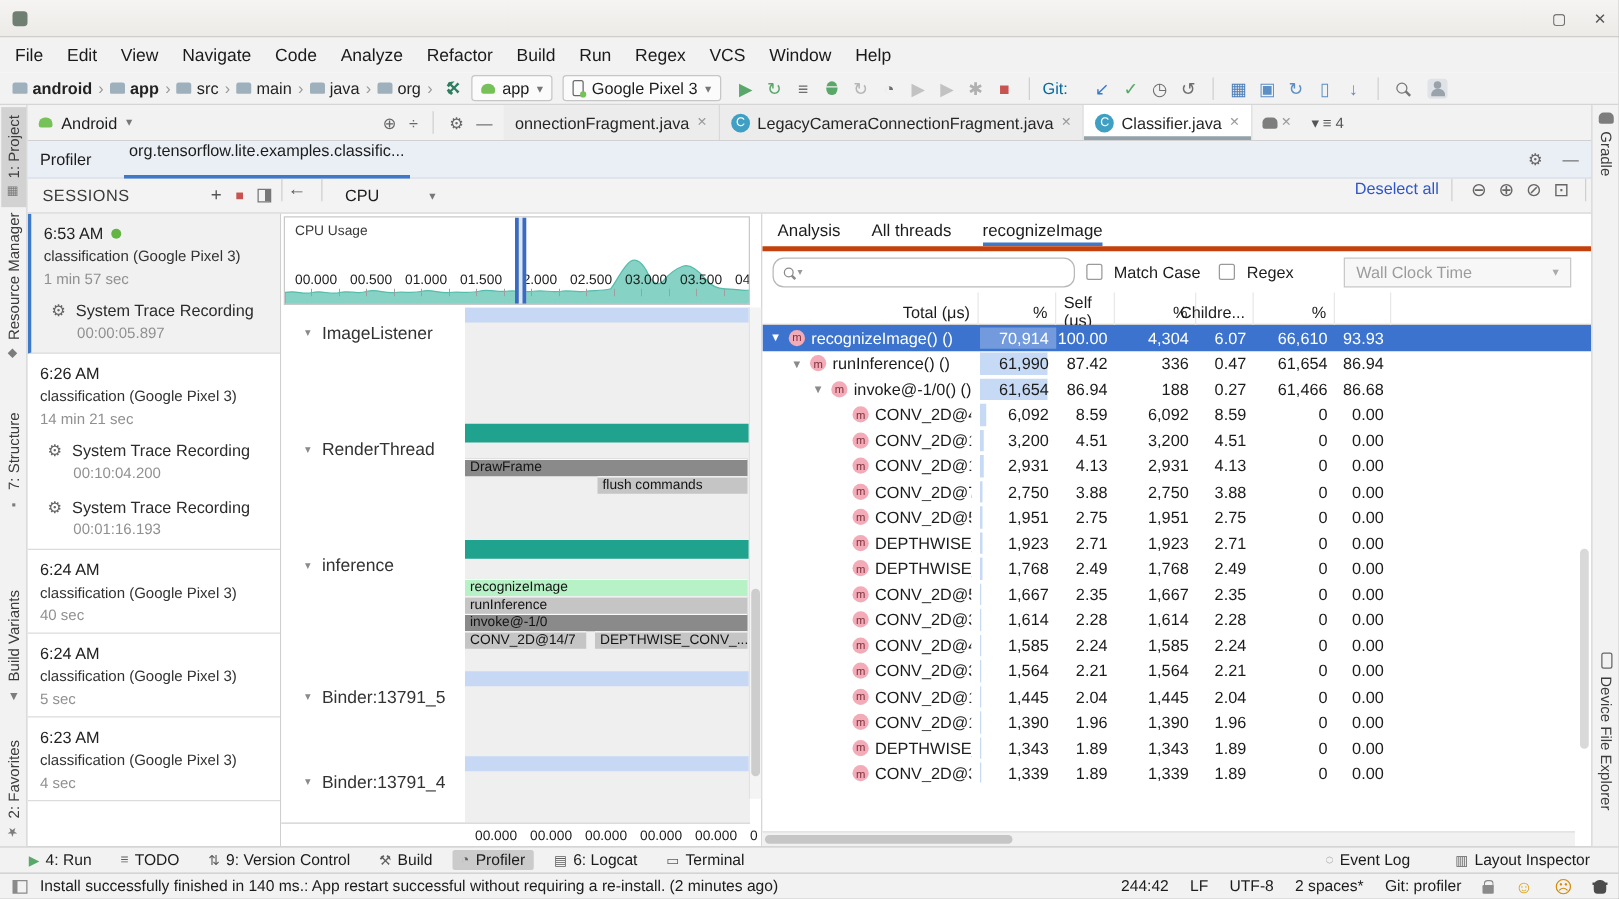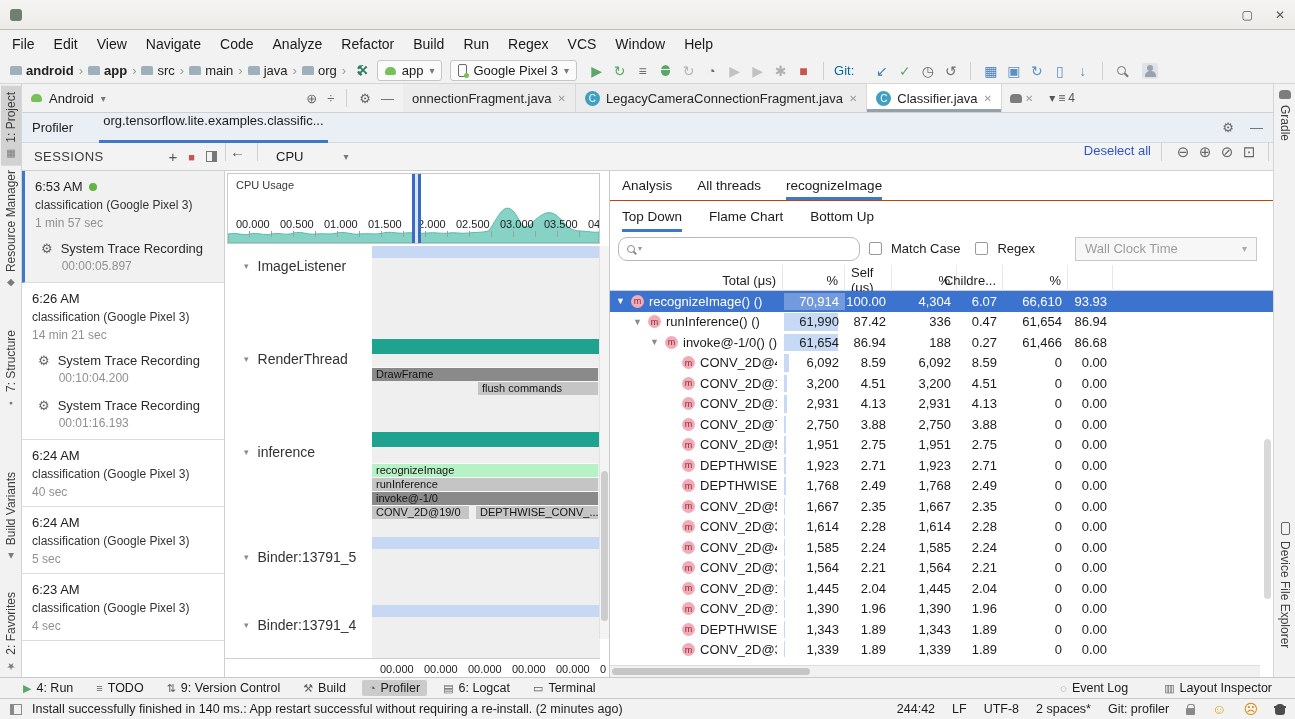--- a/index.html
+++ b/index.html
@@ -128,21 +128,21 @@
 .shade-dark{background:#8a8a8a}
 .shade-light{background:#c5c5c5}
 .shade-green{background:#b6f2c5}
 #tlscroll{position:absolute;right:0;top:75px;width:10px;height:393px;background:#f4f4f4;border-left:1px solid #e2e2e2}
 #tlscroll .thumb{position:absolute;left:1px;width:7px;top:225px;height:150px;background:#cdcdcd;border-radius:4px}
 #bottomaxis{position:absolute;left:0;width:375px;bottom:0;height:19px;border-top:1px solid #cfcfcf;background:#fff}
 #bottomaxis .axl2{position:absolute;top:4px;font-size:11px;color:#1c1c1c}
 
 
 #rightpanel{position:absolute;left:610px;top:171px;width:663px;height:506px;background:#fff}
-#antabs{height:30px;border-bottom:1px solid #c2410c;display:flex;align-items:stretch;padding:0 12px;gap:25px;font-size:13.5px}
+#antabs{height:30px;border-bottom:4px solid #c2410c;display:flex;align-items:stretch;padding:0 12px;gap:25px;font-size:13.5px}
 .antab{display:flex;align-items:center;color:#1c1c1c}
 .antab.active{box-shadow:inset 0 -3px 0 #3e78c9}
 #subtabs{height:31px;display:flex;align-items:stretch;padding:0 12px;gap:27px;font-size:13.5px}
 #filterrow{height:33px;display:flex;align-items:center;padding:0 8px;gap:9px}
 .searchbox{width:242px;height:24px;border:1px solid #b9b9b9;border-radius:9px;background:#fff;
   display:flex;align-items:center;padding:0 8px;gap:3px}
 .searchbox input{border:none;outline:none;flex:1;font-size:13px;font-family:inherit;background:transparent}
 .mag2{width:8px;height:8px;border:1.5px solid #8a8a8a;border-radius:50%;position:relative;flex:0 0 auto}
 .mag2::after{content:"";position:absolute;width:4px;height:1.5px;background:#8a8a8a;transform:rotate(45deg);right:-3px;bottom:-2px}
 .scaret{color:#999;font-size:8px}
@@ -468,21 +468,21 @@
         </div>
         <div class="thread" style="top: 186px; height: 105px;">
           <div class="state-bar" style="background: rgb(31, 162, 142); height: 15px;"></div>
           <div class="thread-label">
             <span class="tri">▾</span>
             <span>inference</span>
           </div>
           <div class="tbar shade-green" style="left: 147px; width: 226px; top: 31px;">recognizeImage</div>
           <div class="tbar shade-light" style="left: 147px; width: 226px; top: 45px;">runInference</div>
           <div class="tbar shade-dark" style="left: 147px; width: 226px; top: 59px;">invoke@-1/0</div>
-          <div class="tbar shade-light" style="left: 147px; width: 97px; top: 73px;">CONV_2D@19/0</div>
+          <div class="tbar shade-light" style="left: 147px; width: 97px; top: 73px;">CONV_2D@14/7</div>
           <div class="tbar shade-light" style="left: 251px; width: 122px; top: 73px;">DEPTHWISE_CONV_...</div>
         </div>
         <div class="thread" style="top: 291px; height: 68px;">
           <div class="state-bar" style="background: rgb(199, 216, 245); height: 12px;"></div>
           <div class="thread-label">
             <span class="tri">▾</span>
             <span>Binder:13791_5</span>
           </div>
         </div>
         <div class="thread" style="top: 359px; height: 53px;">
@@ -504,25 +504,20 @@
         <span class="axl2" style="position: absolute; left: 331px;">00.000</span>
         <span class="axl2" style="position: absolute; left: 375px;">0</span>
       </div>
   </div>
 
   <div id="rightpanel">
     <div id="antabs">
         <span class="antab">Analysis</span>
         <span class="antab">All threads</span>
         <span class="antab active">recognizeImage</span>
-      </div>
-    <div id="subtabs">
-        <span class="antab active">Top Down</span>
-        <span class="antab">Flame Chart</span>
-        <span class="antab">Bottom Up</span>
       </div>
     <div id="filterrow">
       <span class="searchbox">
         <span class="mag2"></span>
         <span class="scaret">▾</span>
         <input value="" placeholder="" style="">
       </span>
       <span class="cb"></span>
       <span class="cblabel">Match Case</span>
       <span class="cb"></span>

